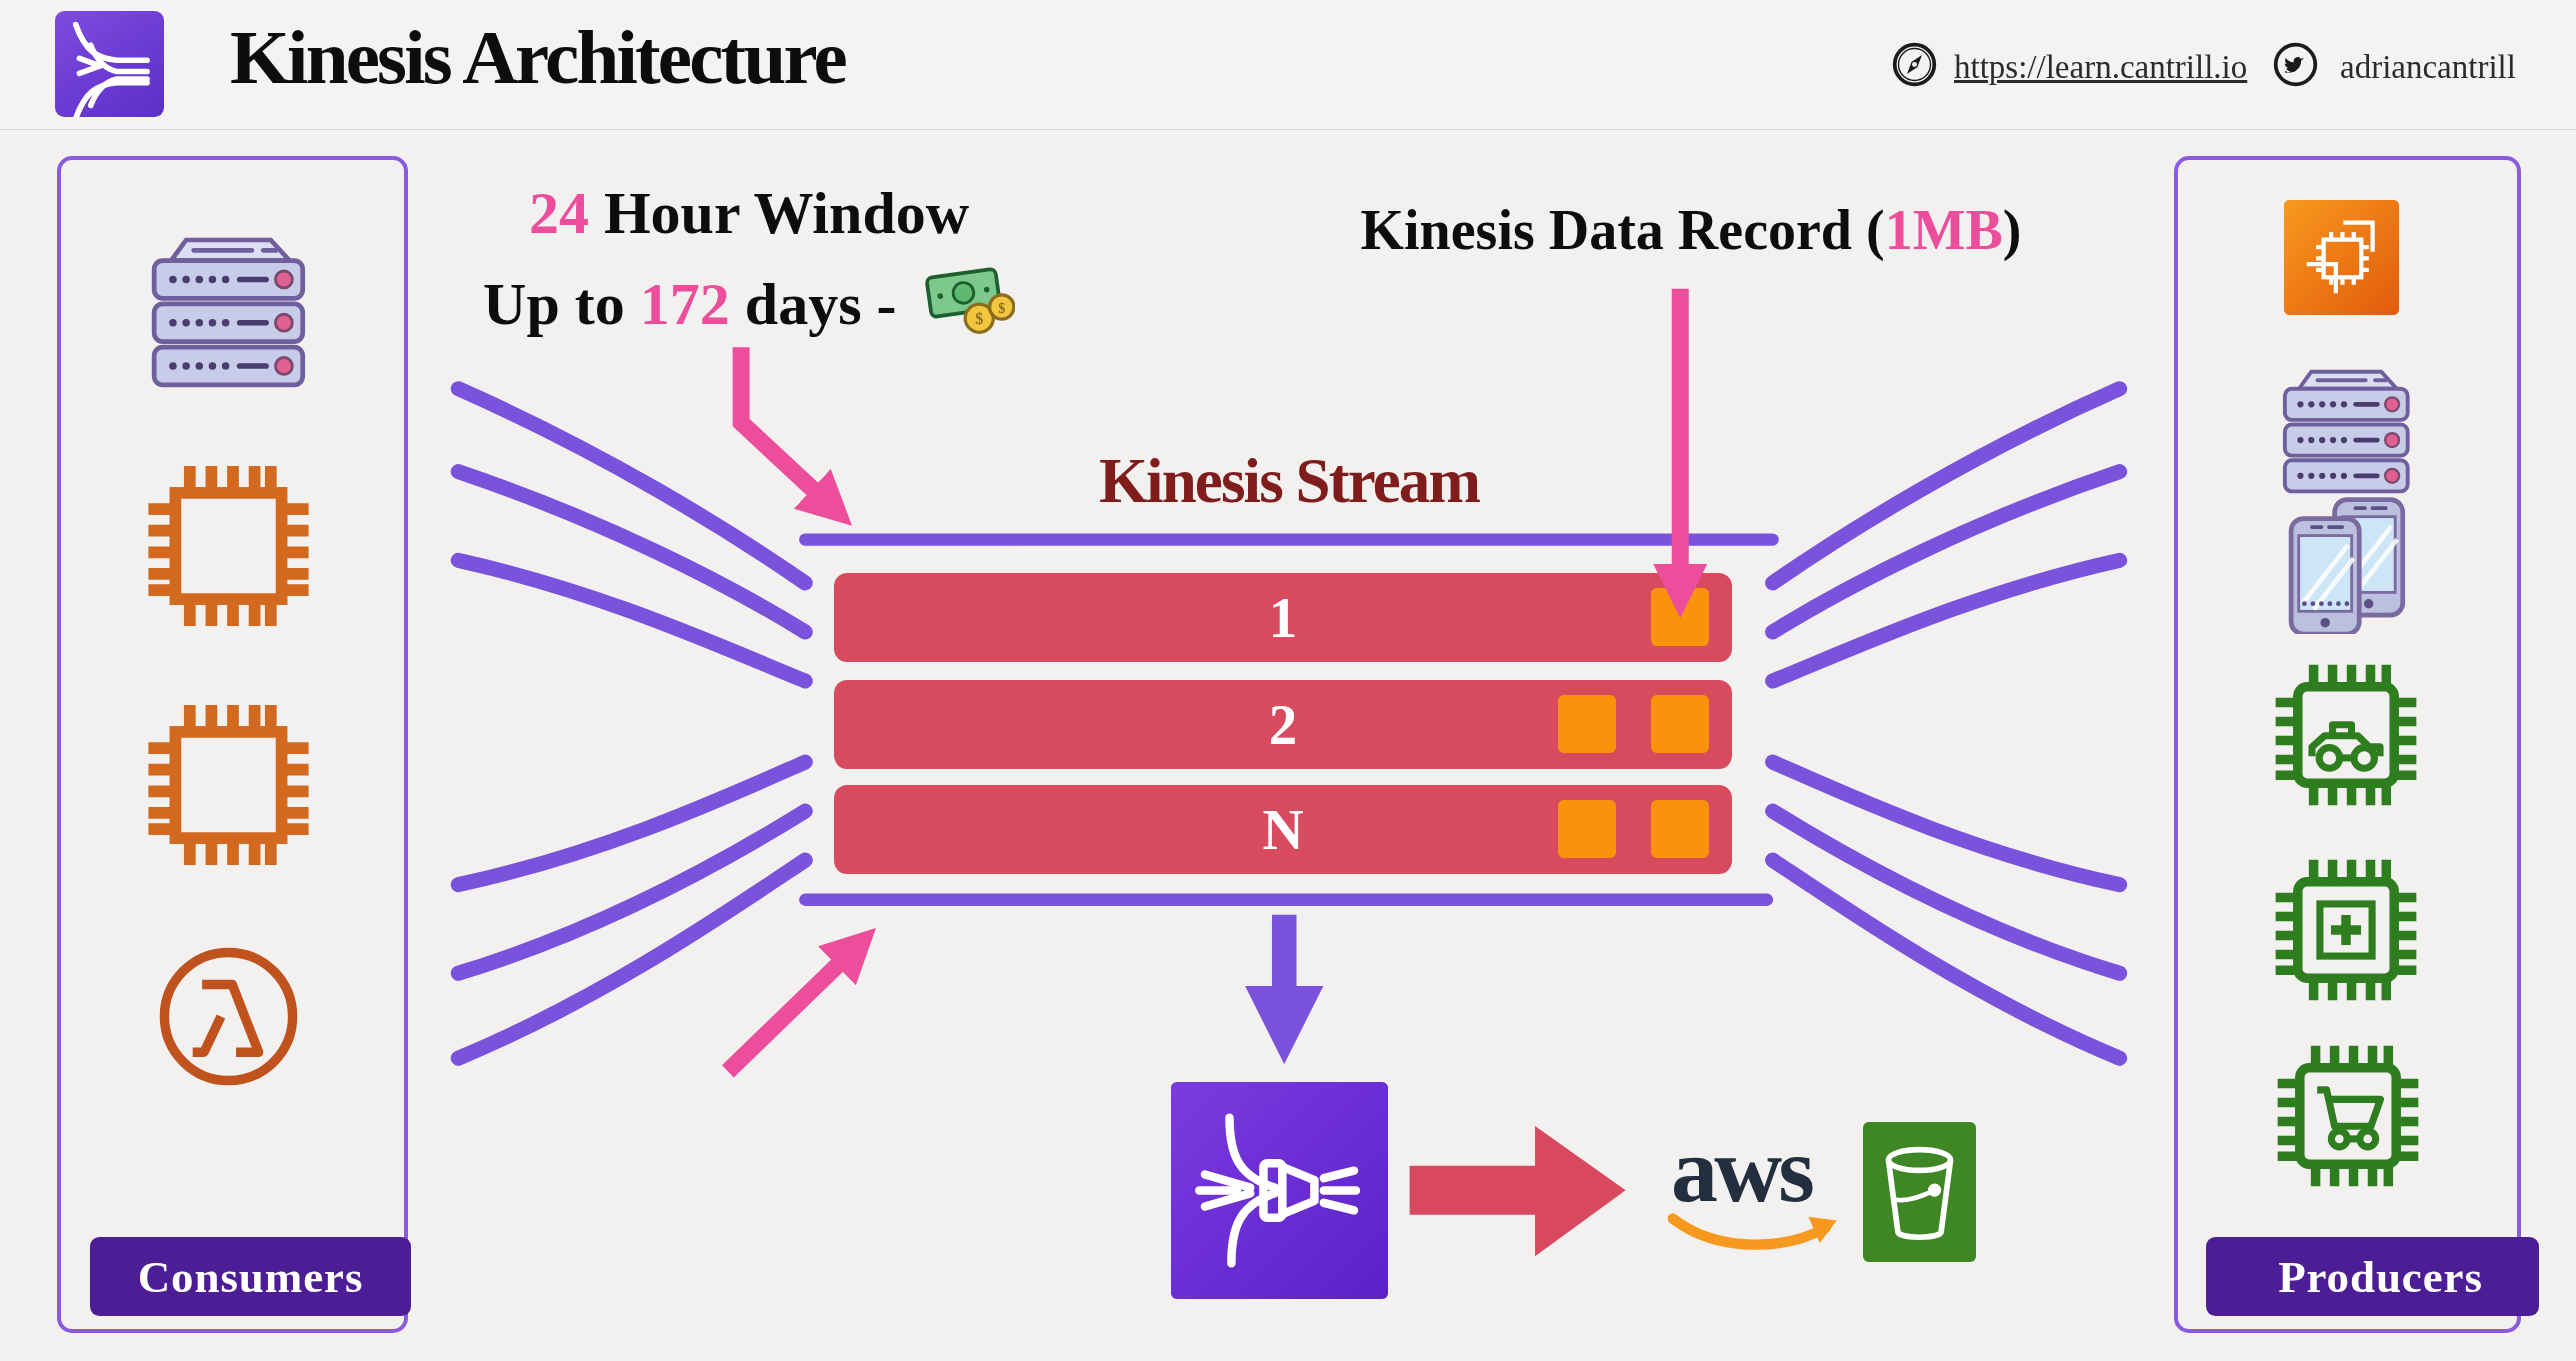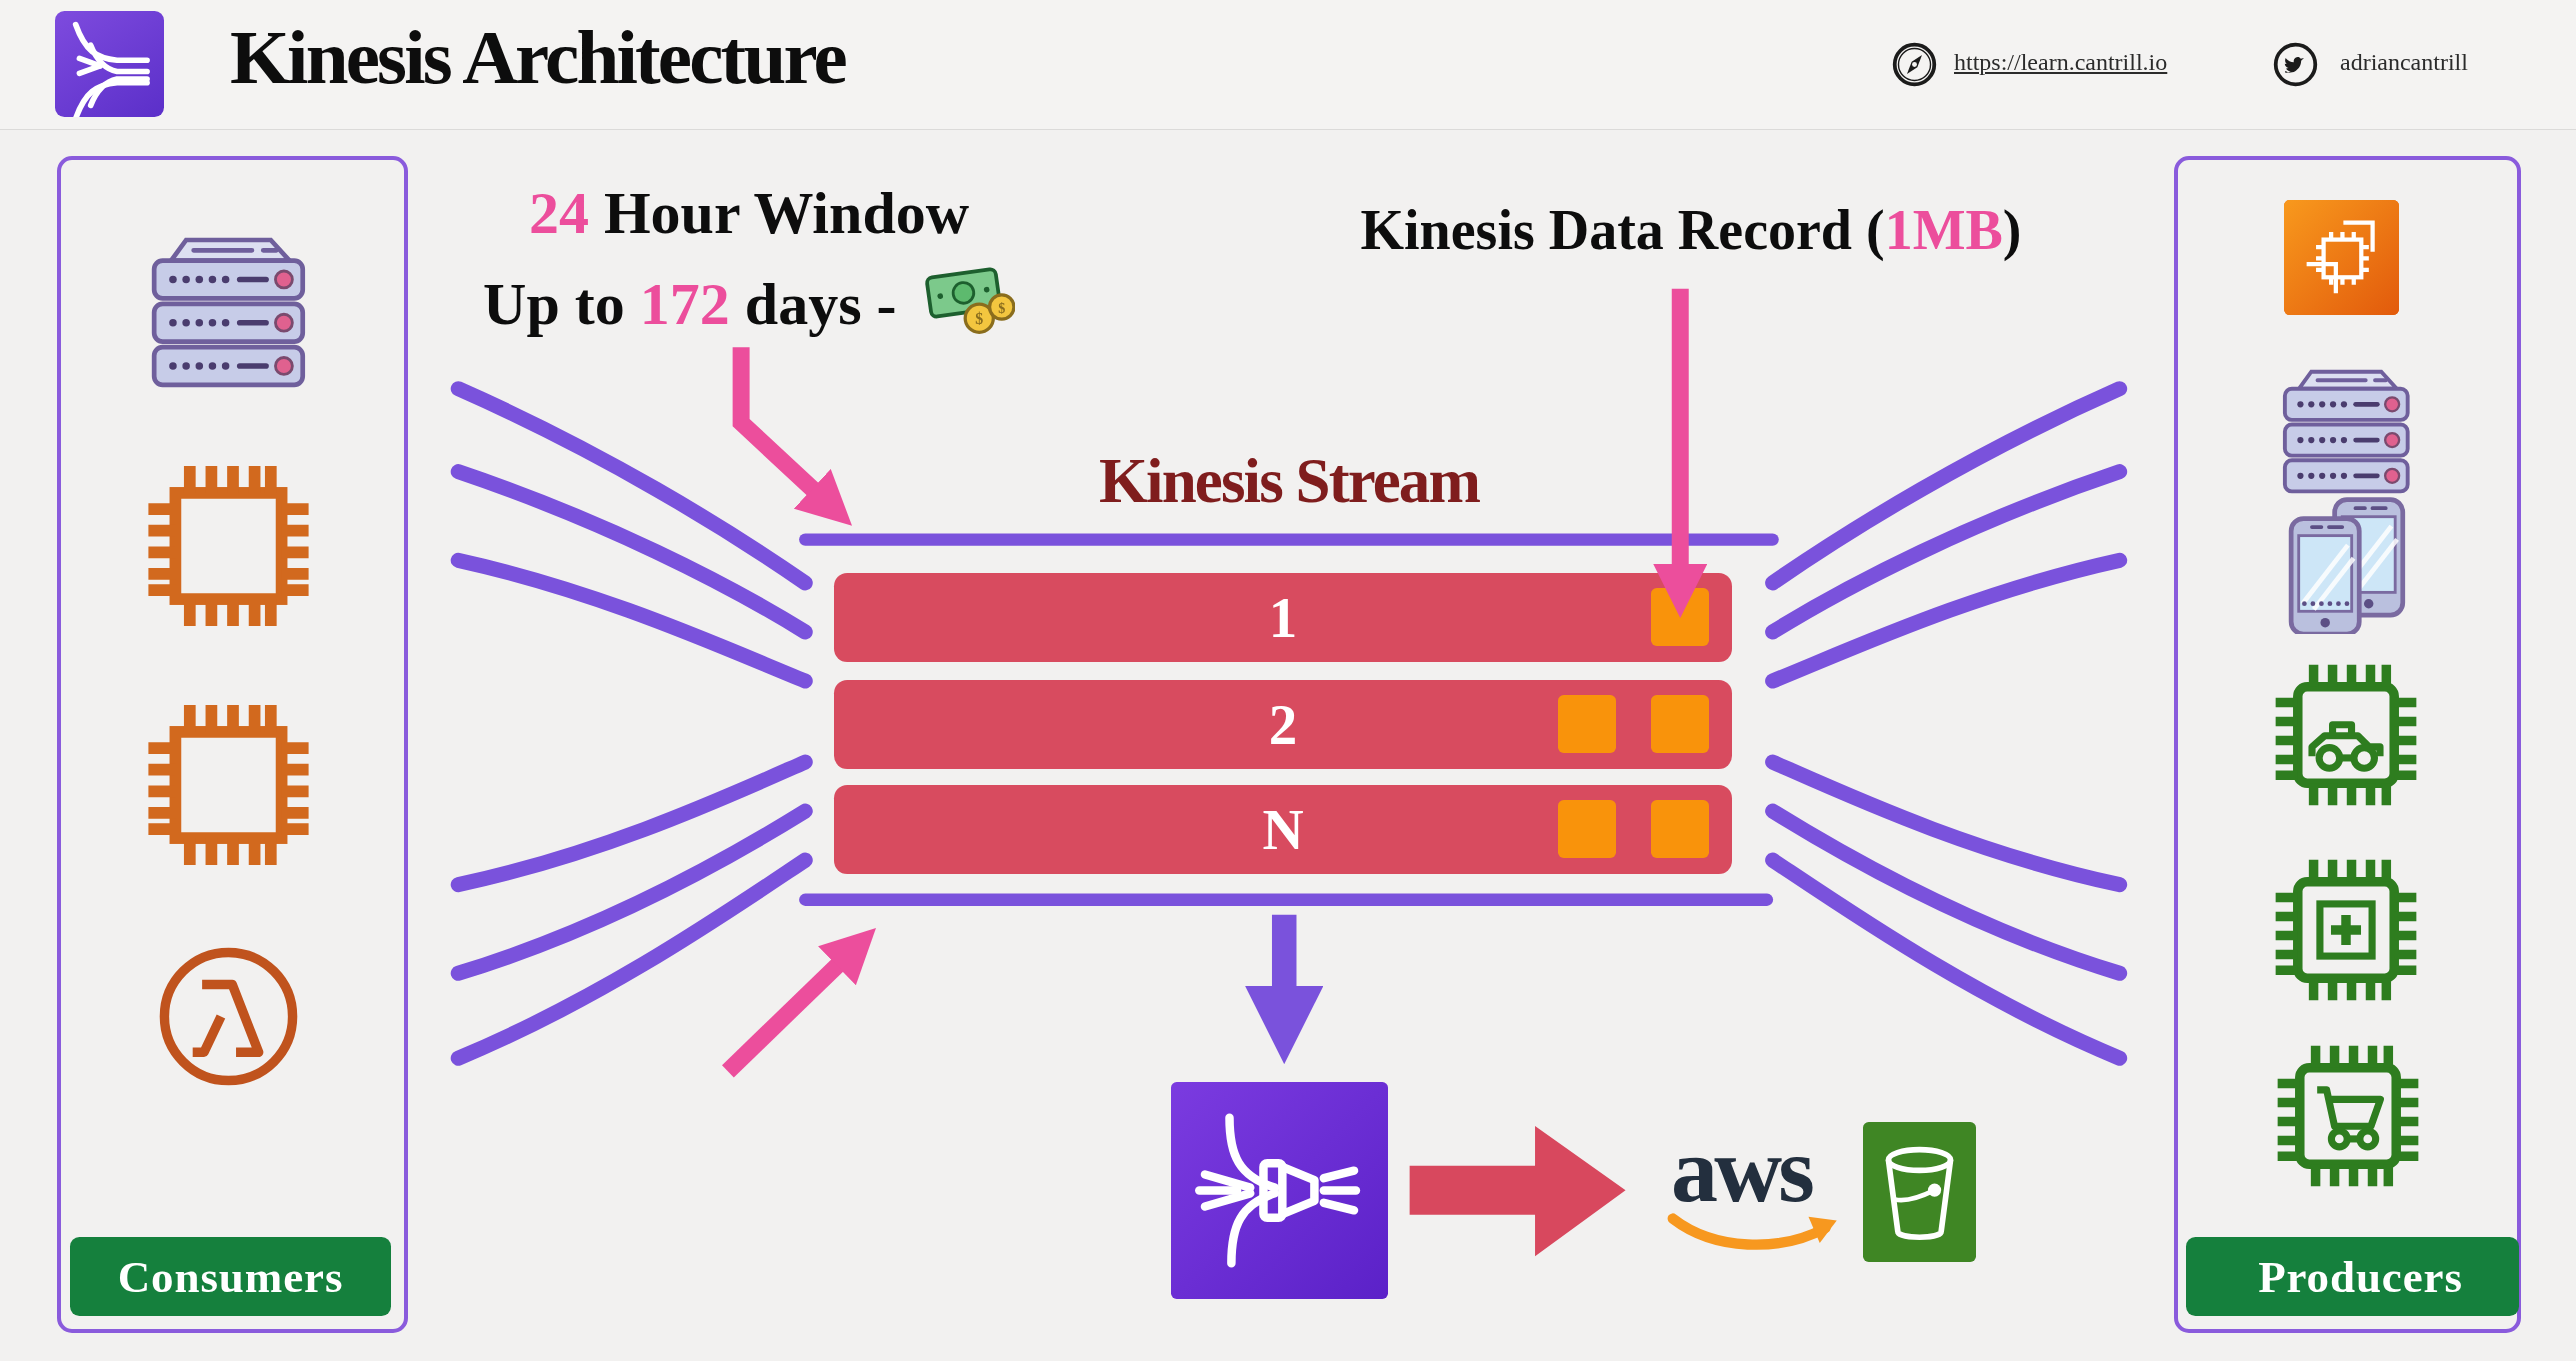--- a/index.html
+++ b/index.html
@@ -3,30 +3,30 @@
 <meta charset="utf-8">
 <style>
   html,body{margin:0;padding:0;background:#e9e8e7;}
   .page{position:relative;width:2576px;height:1362px;background:#F2F1F0;overflow:hidden;
         font-family:Liberation Serif, serif;}
   
   .hdr{position:absolute;left:0;top:0;width:2576px;height:129px;background:#F4F3F2;border-bottom:1.9px solid #DBDAD9;}
   .logo{position:absolute;left:55px;top:11.3px;width:109px;height:106px;border-radius:9.4px;
         background:linear-gradient(145deg,#7E4BDE 0%,#5B2FC9 100%);}
   .page-title{position:absolute;left:230px;top:13.2px;font-size:77px;font-weight:bold;color:#0D0D0D;letter-spacing:-2.8px;white-space:nowrap;}
-  .hdr-link{position:absolute;top:49px;font-size:24px;color:#2b2b2b;white-space:nowrap;}
+  .hdr-link{position:absolute;top:49px;font-size:33px;color:#2b2b2b;white-space:nowrap;}
   .hdr-link.url{left:1954px;text-decoration:underline;}
   .hdr-link.handle{left:2340px;}
   .hdr-ic{position:absolute;top:40px;width:49px;height:49px;}
   
   .panel{position:absolute;top:156px;height:1169px;border:4.7px solid #8A5BDC;border-radius:15px;background:transparent;}
   .panel.left{left:57px;width:343px;}
   .panel.right{left:2174px;width:339px;}
-  .badge{position:absolute;top:1237px;height:79px;background:#15803d;border-radius:9.4px;
-         display:flex;align-items:center;justify-content:center;color:#fff;font-size:45px;font-weight:bold;letter-spacing:0.9px;}
+  .badge{position:absolute;top:1237px;height:79px;background:#4c1d95;border-radius:9.4px;
+         display:flex;align-items:center;justify-content:center;color:#fff;font-size:45px;font-weight:bold;letter-spacing:0.9px;margin-left:20px;}
   .badge.consumers{left:70px;width:321px;}
   .badge.producers{left:2186px;width:317px;padding-left:16px;}
   .icon{position:absolute;}
   
   .stream-title{position:absolute;left:1006px;top:445px;width:566px;text-align:center;
                 font-size:63px;font-weight:bold;color:#7f1d1d;letter-spacing:-1.9px;white-space:nowrap;}
   .shard{position:absolute;left:834px;width:898px;height:89px;background:#D84B5F;border-radius:13.2px;}
   .shard .lbl{position:absolute;left:0;top:0;width:100%;height:100%;display:flex;align-items:center;justify-content:center;
               color:#fff;font-size:57px;font-weight:bold;}
   .sq{position:absolute;top:15px;width:58px;height:58px;background:#F9930B;border-radius:5.7px;}

